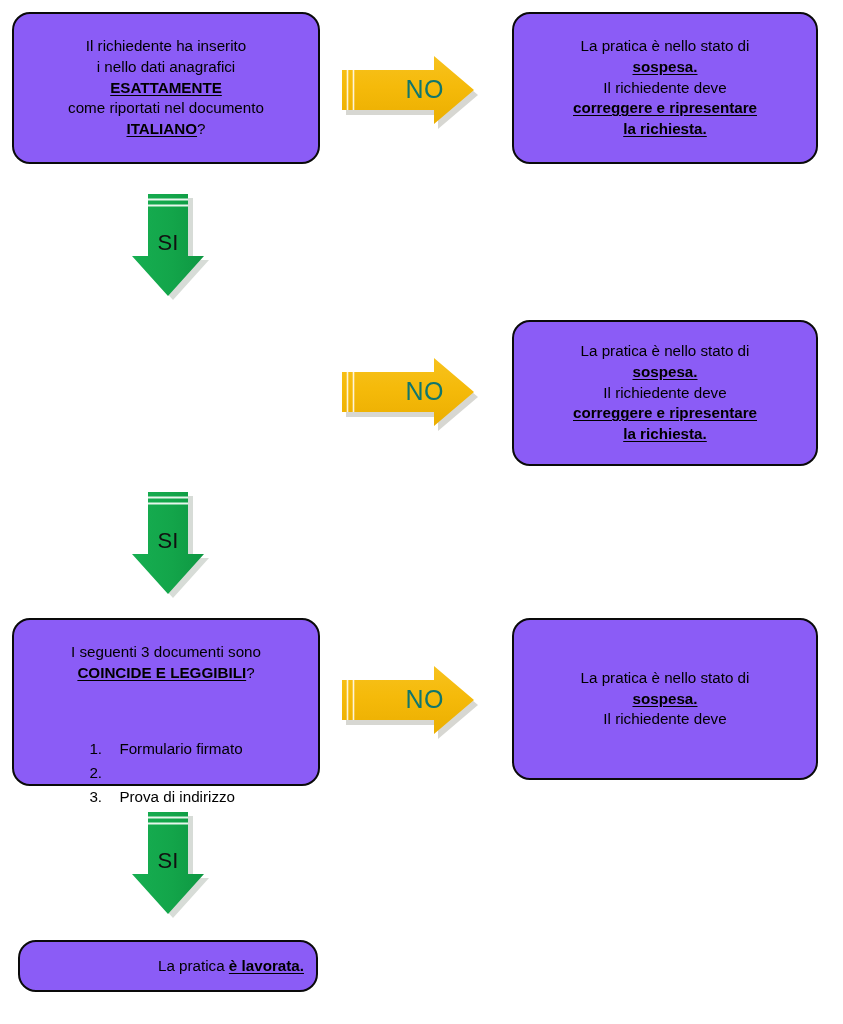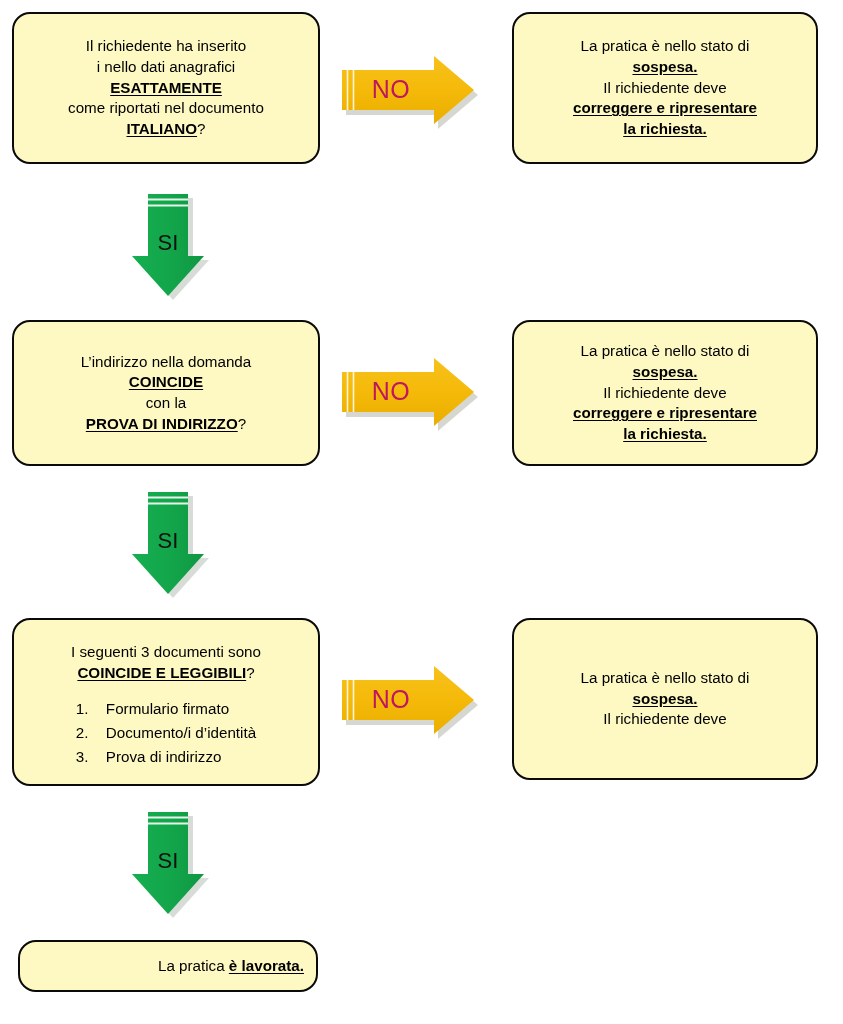--- a/index.html
+++ b/index.html
@@ -22,21 +22,21 @@
     width: 843px;
     height: 1024px;
   }
 
   
   .node {
     position: absolute;
     box-sizing: border-box;
     border: 2.2px solid #0a0a0a;
     border-radius: 18px;
-    background: #fef9c3;
+    background: #8b5cf6;
     display: flex;
     flex-direction: column;
     align-items: center;
     justify-content: center;
     text-align: center;
     font-size: 15.2px;
     line-height: 1.36;
     padding: 6px 12px;
   }
   .node .line { display: block; white-space: nowrap; }
@@ -79,25 +79,25 @@
     position: absolute;
     width: 140px;
     height: 80px;
   }
   .arrow-no svg { display: block; width: 140px; height: 80px; overflow: visible; }
   .arrow-no .lbl {
     position: absolute;
     left: 0; right: 0;
     top: 50%;
     transform: translateY(-52%);
-    text-align: center;
+    text-align: right;
     font-size: 25px;
     font-weight: normal;
     letter-spacing: 0.5px;
-    color: #be185d;
+    color: #0f766e;
     padding-right: 34px;
     pointer-events: none;
   }
 
   
   .arrow-si {
     position: absolute;
     width: 88px;
     height: 112px;
   }
@@ -164,26 +164,20 @@
       <g opacity="0.30" transform="translate(5,4)">
         <path d="M24,4 L64,4 L64,66 L80,66 L44,106 L8,66 L24,66 Z" fill="#7a8a7a"></path>
       </g>
       <path d="M24,4 L64,4 L64,66 L80,66 L44,106 L8,66 L24,66 Z" fill="url(#gg1)"></path>
       <line x1="24" y1="9.5" x2="64" y2="9.5" stroke="#ffffff" stroke-width="1.8" opacity="0.9"></line>
       <line x1="24" y1="15.5" x2="64" y2="15.5" stroke="#ffffff" stroke-width="1.8" opacity="0.9"></line>
     </svg>
     <div class="lbl">SI</div>
   </div>
 
-  <div class="node" style="left:12px; top:320px; width:308px; height:146px;">
-    <span class="line">L’indirizzo nella domanda</span>
-    <span class="line em">COINCIDE</span>
-    <span class="line">con la</span>
-    <span class="line"><span class="u">PROVA DI INDIRIZZO</span><span class="plain">?</span></span>
-  </div>
 
   <div class="arrow-no" style="left:338px; top:352px;">
     <svg viewBox="0 0 140 80">
       <defs>
         <linearGradient id="gy2" x1="0" y1="0" x2="0" y2="1">
           <stop offset="0%" stop-color="#F7C21E"></stop>
           <stop offset="45%" stop-color="#F5BA0A"></stop>
           <stop offset="100%" stop-color="#EBAE00"></stop>
         </linearGradient>
       </defs>
@@ -217,33 +211,32 @@
       <g opacity="0.30" transform="translate(5,4)">
         <path d="M24,4 L64,4 L64,66 L80,66 L44,106 L8,66 L24,66 Z" fill="#7a8a7a"></path>
       </g>
       <path d="M24,4 L64,4 L64,66 L80,66 L44,106 L8,66 L24,66 Z" fill="url(#gg2)"></path>
       <line x1="24" y1="9.5" x2="64" y2="9.5" stroke="#ffffff" stroke-width="1.8" opacity="0.9"></line>
       <line x1="24" y1="15.5" x2="64" y2="15.5" stroke="#ffffff" stroke-width="1.8" opacity="0.9"></line>
     </svg>
     <div class="lbl">SI</div>
   </div>
 
-  <div class="node listbox" style="left:12px; top:618px; width:308px; height:168px;">
+  <div class="node listbox" style="left:12px; top:618px; width:308px; height:168px;gap:40px;">
     <div class="head">
       <span class="line">I seguenti 3 documenti sono</span>
       <span class="line"><span class="u">COINCIDE E LEGGIBILI</span><span class="plain">?</span></span>
     </div>
     <ul class="olist">
       <li>
         <span class="num">1.</span>
         <span class="txt">Formulario firmato</span>
       </li>
       <li>
         <span class="num">2.</span>
-        <span class="txt">Documento/i d’identità</span>
       </li>
       <li>
         <span class="num">3.</span>
         <span class="txt">Prova di indirizzo</span>
       </li>
     </ul>
   </div>
 
   <div class="arrow-no" style="left:338px; top:660px;">
     <svg viewBox="0 0 140 80">

